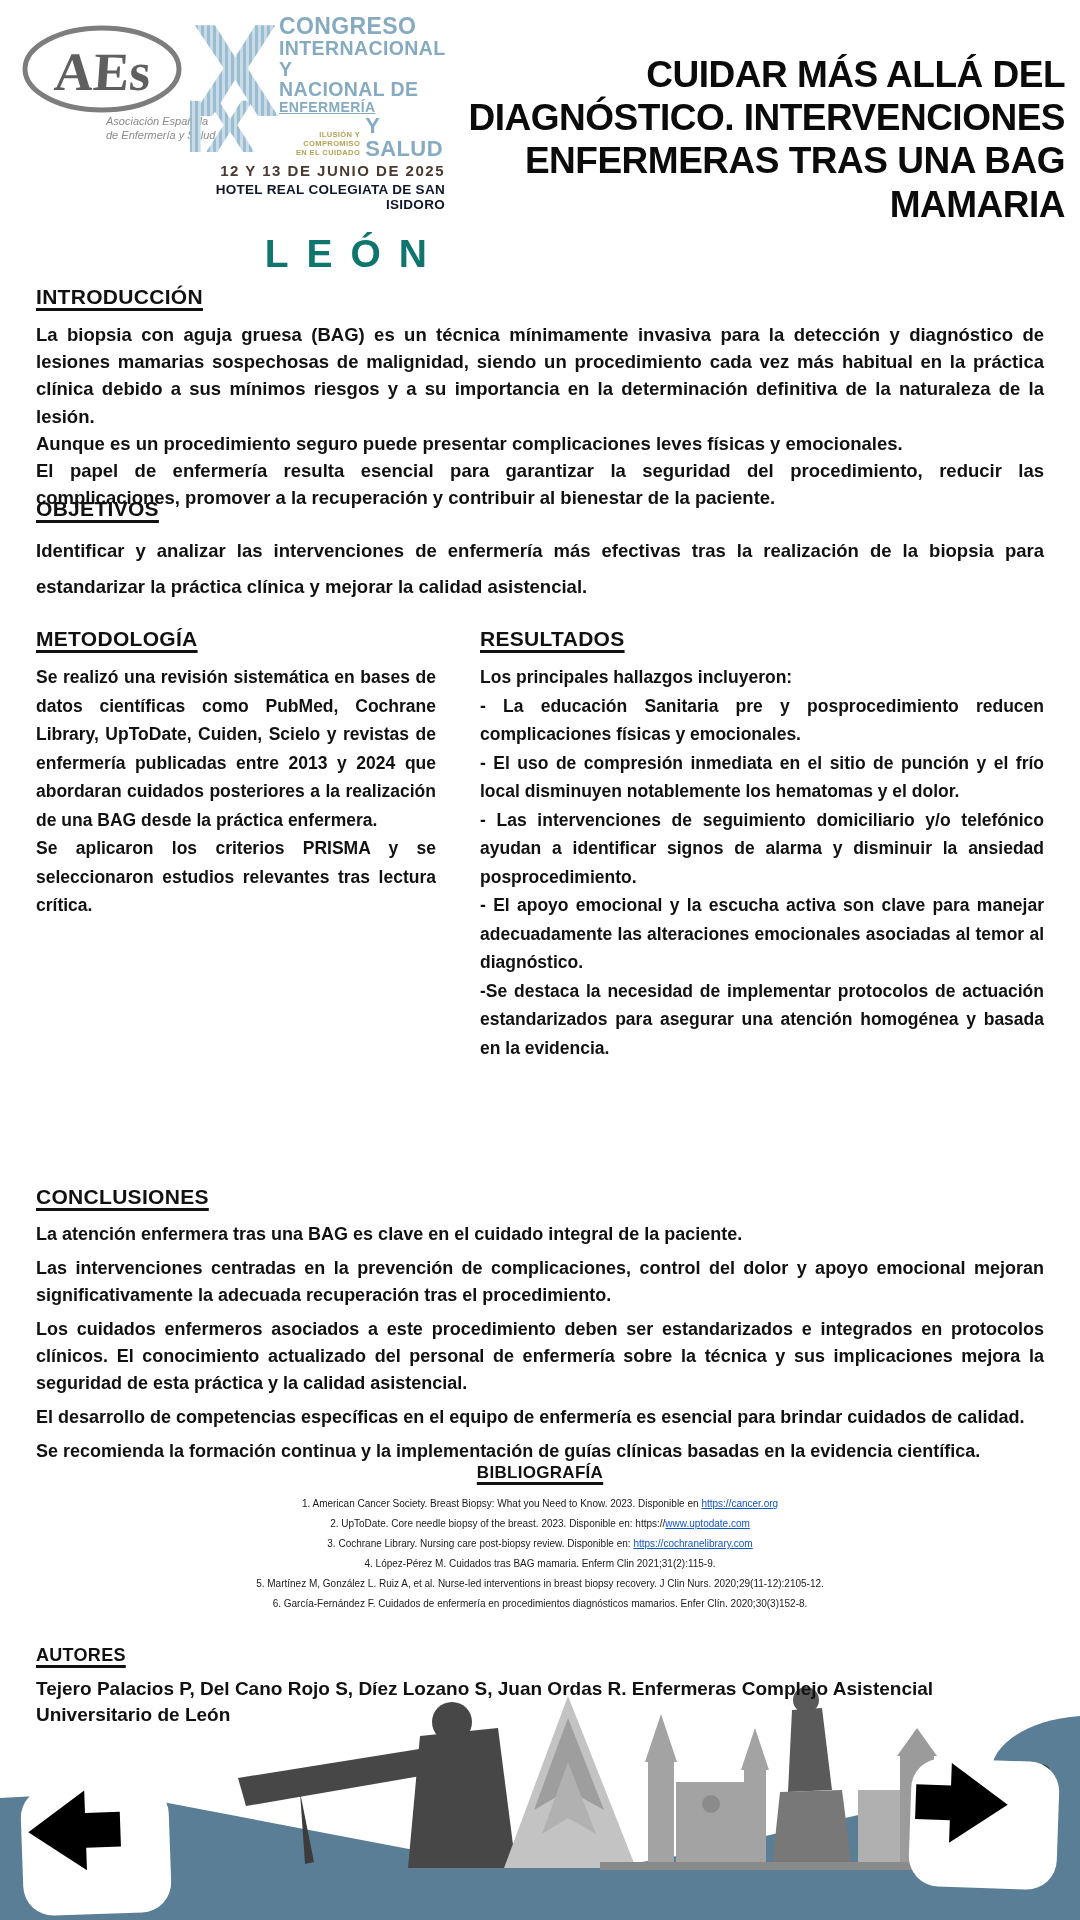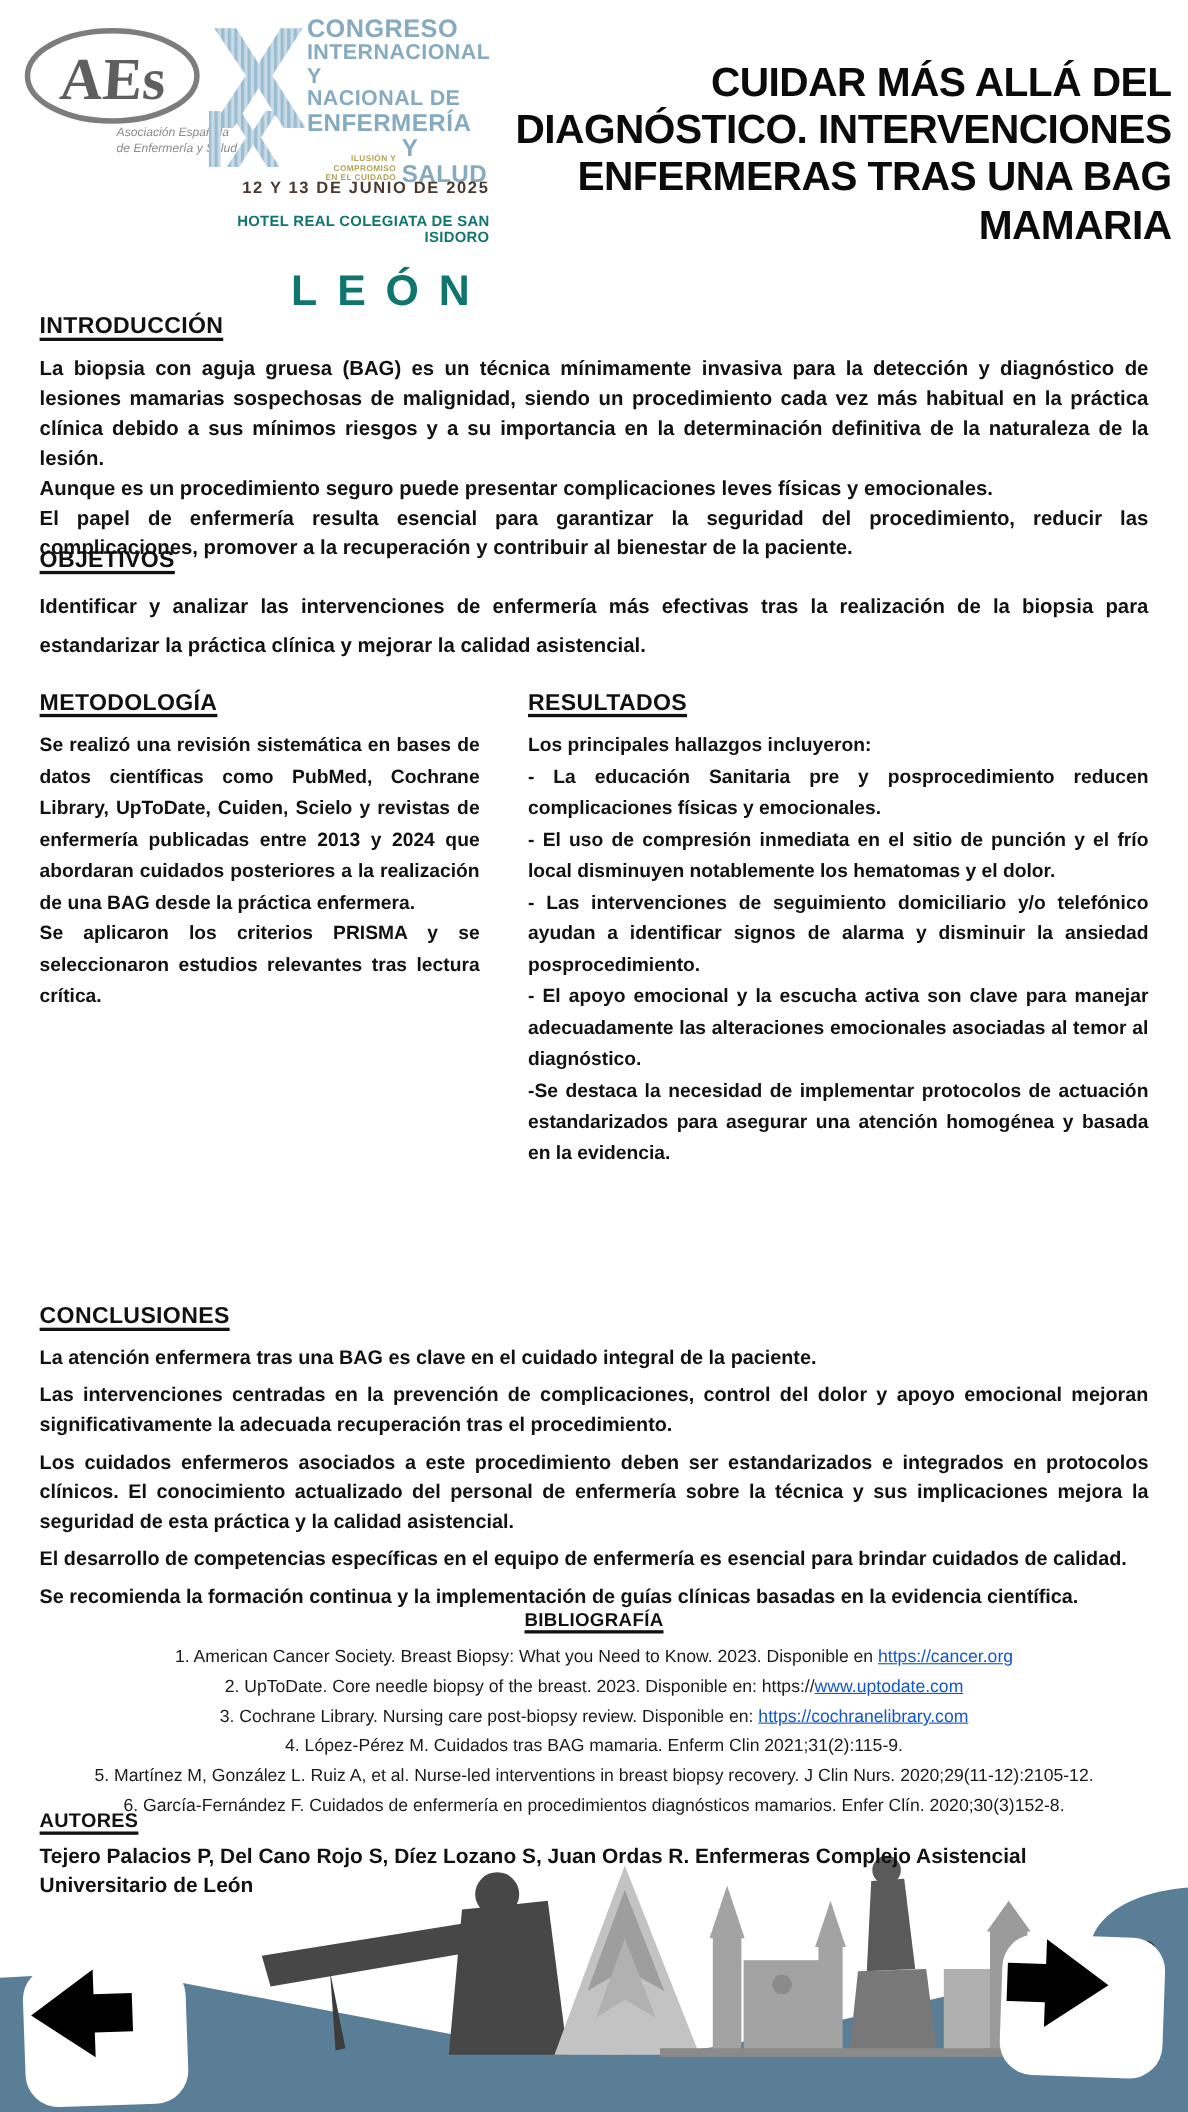--- a/index.html
+++ b/index.html
@@ -9,27 +9,27 @@
     font-family:"Liberation Sans",sans-serif;color:#111;
   }
   
   .aes-logo{position:absolute;left:20px;top:24px;width:170px;}
   .aes-caption{position:absolute;left:106px;top:114px;font-size:11px;font-style:italic;color:#8a8a8a;line-height:1.3;}
   .congress-logo{position:absolute;left:183px;top:0;width:255px;display:flex;}
   .ix-mark{width:96px;height:158px;flex:none;}
   .congress-text{padding-top:14px;color:#86abc1;font-weight:bold;line-height:1.05;letter-spacing:.4px;}
   .ct-1{font-size:23px;}
   .ct-2,.ct-3{font-size:19.5px;}
-  .ct-4{font-size:22px;}
+  .ct-4{font-size:14px;text-decoration:underline;}
   .ct-row{display:flex;align-items:flex-end;gap:5px;}
   .tagline{color:#b3a353;font-size:7.5px;line-height:1.2;text-align:right;padding-bottom:3px;}
   .ct-5{font-size:22px;}
   .date-block{position:absolute;left:183px;top:162px;width:262px;text-align:right;}
   .date-line{font-size:15px;font-weight:bold;color:#493a31;letter-spacing:1.5px;}
-  .venue-line{font-size:13.5px;font-weight:bold;color:#0f766e;letter-spacing:.3px;margin-top:14px;}
+  .venue-line{font-size:13.5px;font-weight:bold;color:#0f172a;letter-spacing:.3px;margin-top:3px;}
   .city-line{font-size:39px;font-weight:bold;color:#0f766e;letter-spacing:18px;text-indent:18px;margin-top:20px;}
   .poster-title{
     position:absolute;left:425px;top:28px;width:640px;text-align:right;
     font-size:37px;font-weight:bold;line-height:1.17;letter-spacing:-.5px;color:#0b0b0b;
   }
   
   .sec{position:absolute;left:36px;width:1008px;z-index:3;}
   .heading{
     display:inline-block;font-weight:bold;font-size:21px;letter-spacing:.3px;
     text-decoration:underline;text-decoration-thickness:2.5px;text-underline-offset:4px;
@@ -41,21 +41,21 @@
   #sec-obj .bodytext{line-height:1.95;font-size:18.5px;}
   #sec-cols{top:627px;display:flex;gap:44px;}
   .col-left{width:400px;flex:none;}
   .col-right{flex:1;}
   .colstext{font-size:17.5px;font-weight:bold;text-align:justify;line-height:1.63;margin:0;}
   .col-par{font-size:17.5px;font-weight:bold;text-align:justify;line-height:1.63;margin:0;}
   #sec-concl{top:1185px;}
   .concl-par{font-size:18px;font-weight:bold;text-align:justify;line-height:1.5;margin:0 0 7px 0;}
   #sec-biblio{top:1463px;text-align:center;}
   #sec-biblio .heading{font-size:17px;margin-bottom:6px;}
-  .bib-line{font-size:16px;color:#1a1a1a;margin:9px 0;font-weight:normal;}
+  .bib-line{font-size:10px;color:#1a1a1a;margin:9px 0;font-weight:normal;}
   .bib-link{color:#1155cc;text-decoration:underline;cursor:pointer;}
   #sec-autores{top:1645px;}
   #sec-autores .heading{font-size:18px;margin-bottom:10px;}
   .autores-text{font-size:19px;font-weight:bold;line-height:1.35;margin:0;text-align:left;}
   
   .footer{position:absolute;left:0;top:1670px;width:1080px;height:250px;}
   .footer svg{position:absolute;left:0;top:0;}
   .band-svg{z-index:1;}
   .montage-svg{z-index:2;}
   .nav-btn{

